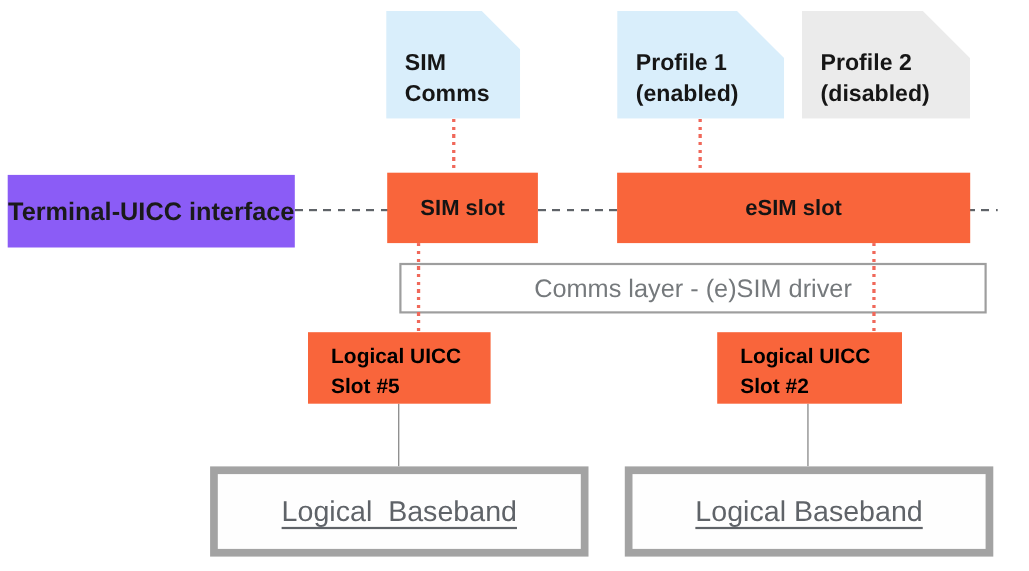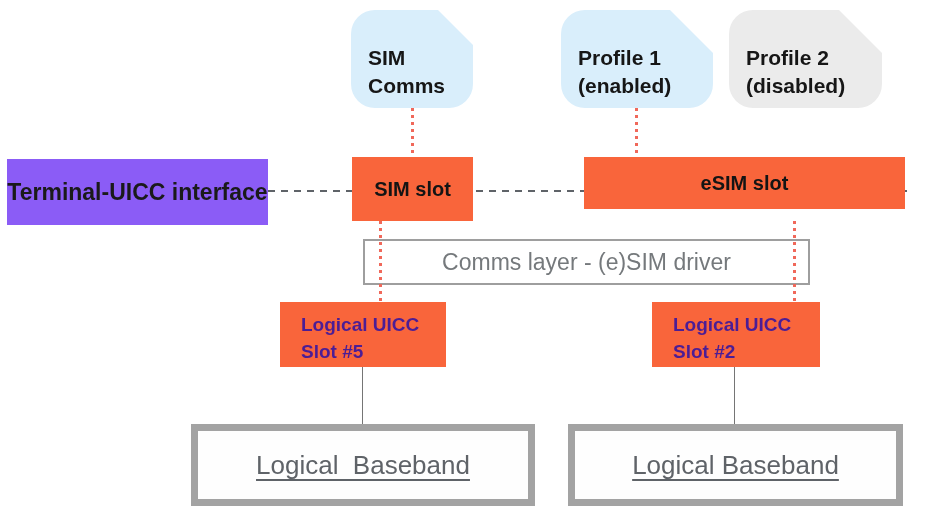--- a/index.html
+++ b/index.html
@@ -12,21 +12,20 @@
     height: 519px;
     background: #ffffff;
     overflow: hidden;
   }
 
   
   .card {
     position: absolute;
     top: 10px;
     height: 98px;
-    border-radius: 24px;
   }
   .card.blue { background: #D9EEFB; }
   .card.gray { background: #EBEBEB; }
   .card .card-label {
     position: absolute;
     left: 17px;
     top: 34px;
     font-weight: bold;
     font-size: 21px;
     line-height: 28px;
@@ -61,42 +60,42 @@
   }
 
   
   .slot {
     position: absolute;
     background: #F9653B;
     display: flex; align-items: center; justify-content: center;
     font-weight: bold; font-size: 20px; color: #141414;
     z-index: 2;
   }
-  #sim-slot  { left: 352px; top: 157px; width: 121px; height: 64px; }
-  #esim-slot { left: 584px; top: 157px; width: 321px; height: 52px; }
+  #sim-slot  { left: 352px; top: 157px; width: 137px; height: 64px; }
+  #esim-slot { left: 561px; top: 157px; width: 321px; height: 64px; }
 
   
   .comms-box {
     position: absolute;
     left: 363px; top: 239px;
-    width: 447px; height: 46px;
+    width: 534px; height: 46px;
     background: #ffffff;
     border: 2px solid #9E9E9E;
     display: flex; align-items: center; justify-content: center;
     font-size: 23px; color: #75797C;
     z-index: 1;
   }
 
   
   .uicc-slot {
     position: absolute;
     top: 302px; height: 65px;
     background: #F9653B;
     padding: 9px 0 0 21px;
-    font-weight: bold; font-size: 19px; line-height: 27px; color: #4c1d95;
+    font-weight: bold; font-size: 19px; line-height: 27px; color: #000000;
     z-index: 2;
   }
   #uicc-slot1 { left: 280px; width: 166px; }
   #uicc-slot2 { left: 652px; width: 168px; }
 
   
   .dotted-v {
     position: absolute;
     width: 3px;
     background: repeating-linear-gradient(to bottom, #F0685A 0 3px, transparent 3px 7px);

